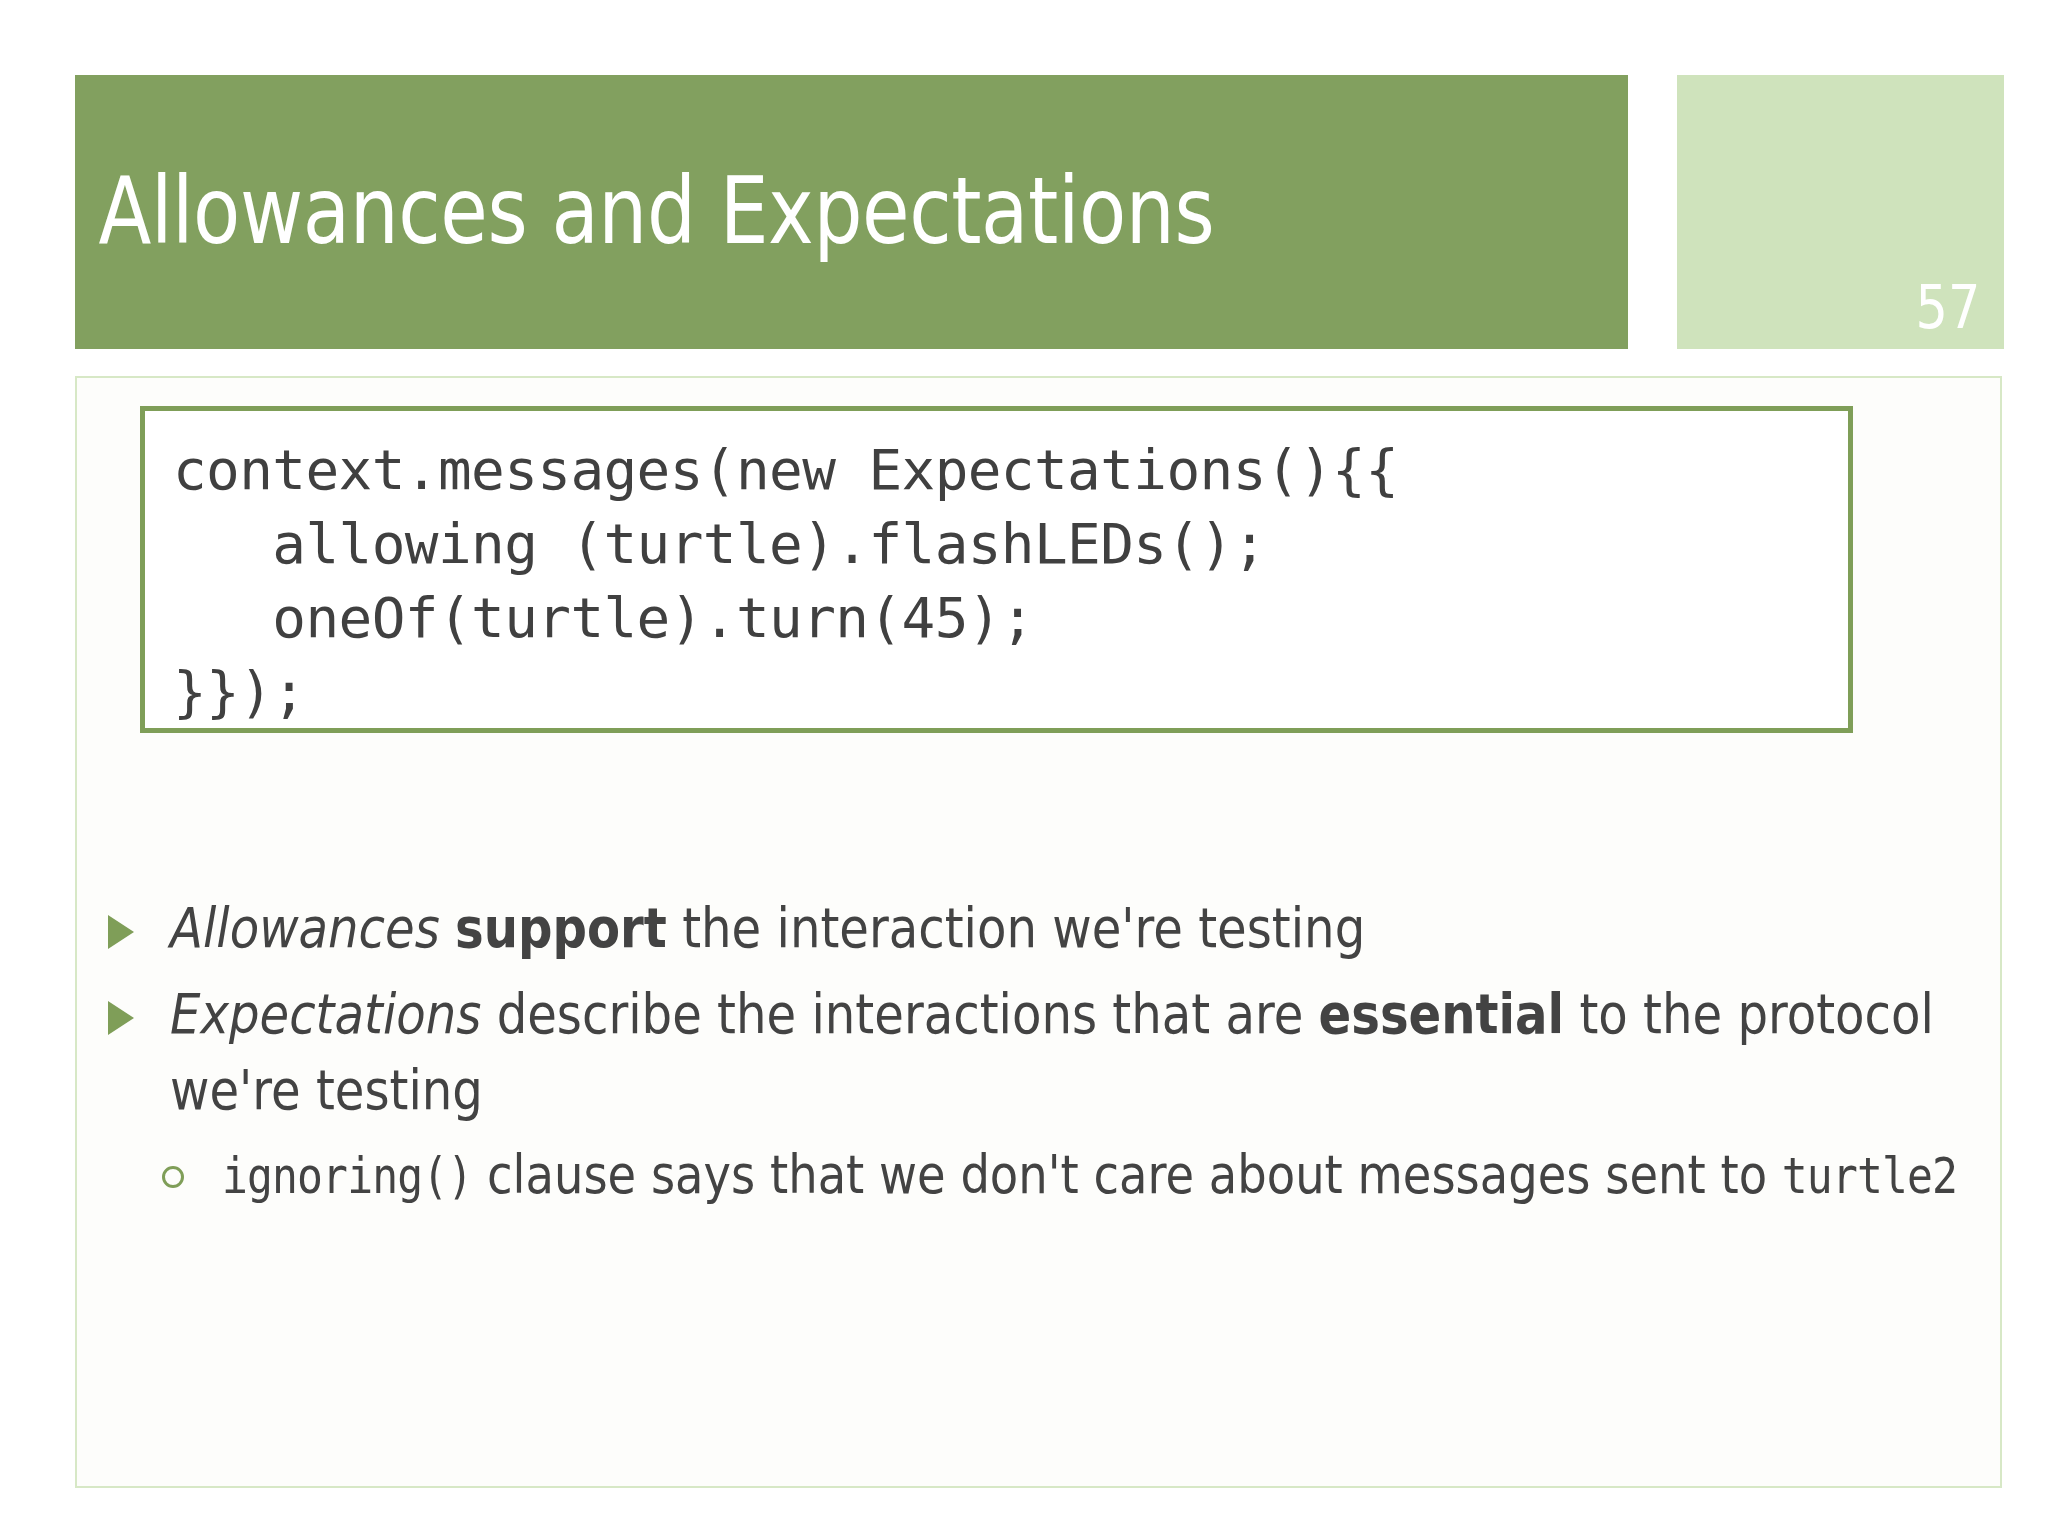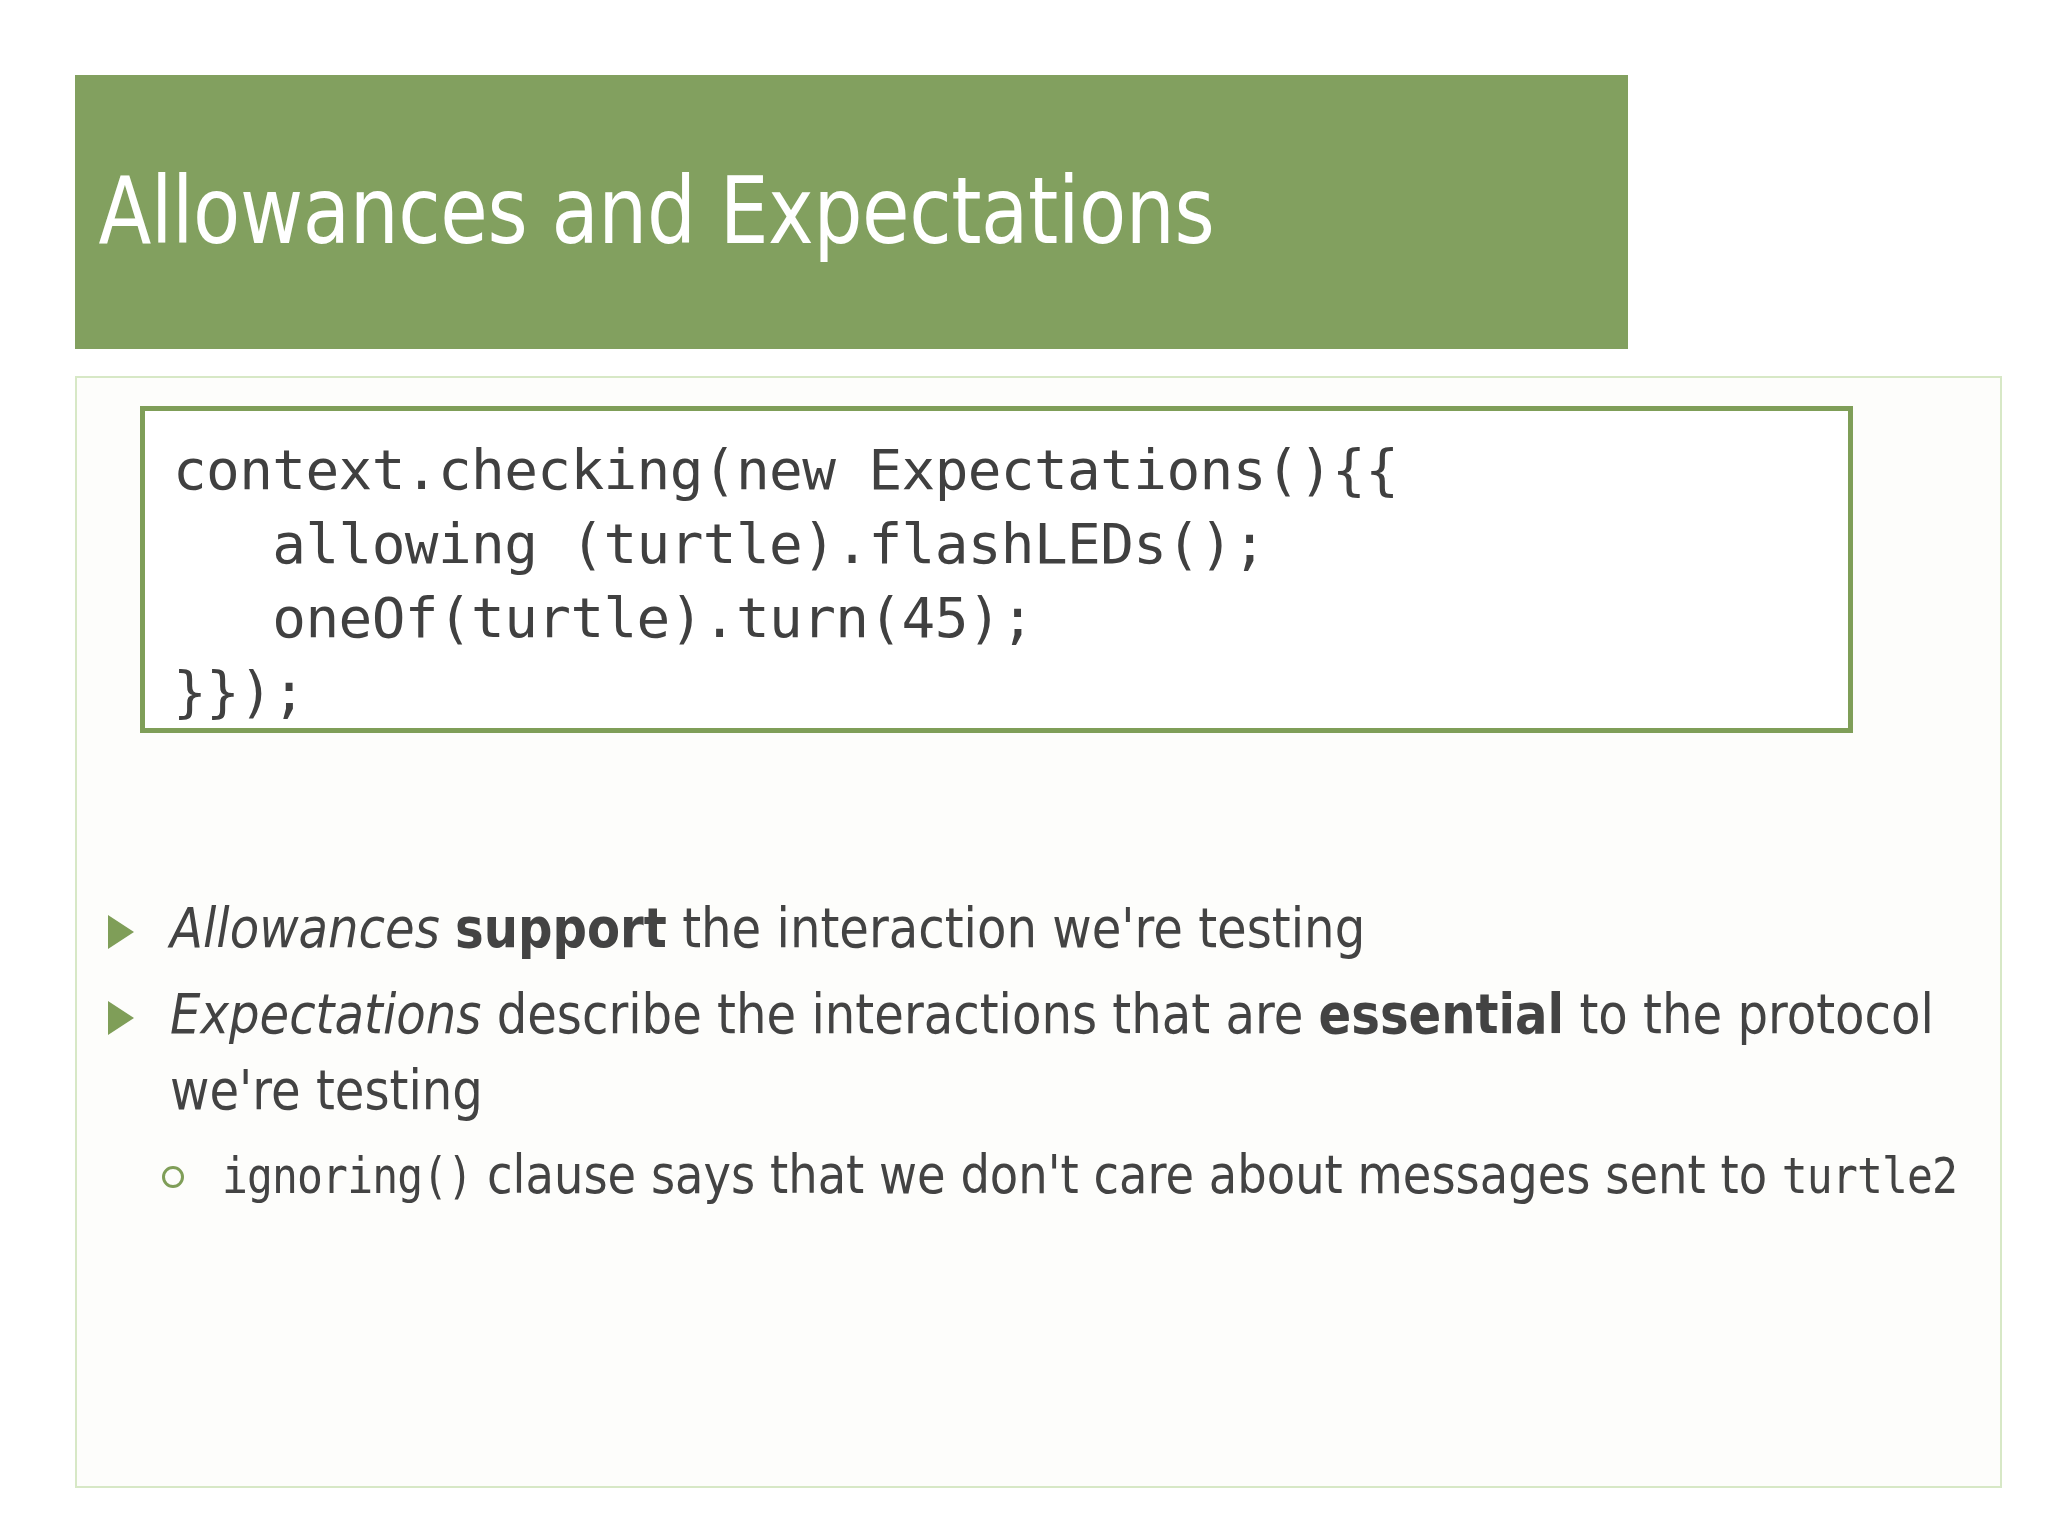--- a/index.html
+++ b/index.html
@@ -166,26 +166,29 @@
 </style>
 </head>
 <body>
 
 <div class="slide">
 
   <div class="title-bar">
     <div class="title-text">Allowances and Expectations</div>
   </div>
 
+  <div class="page-block">
+    <div class="page-number">57</div>
+  </div>
 
   <div class="content-panel"></div>
 
   <div class="code-box">
     <div id="code-lines">
-        <div class="code-line">context.checking(new Expectations(){{</div>
+        <div class="code-line">context.messages(new Expectations(){{</div>
         <div class="code-line">   allowing (turtle).flashLEDs();</div>
         <div class="code-line">   oneOf(turtle).turn(45);</div>
         <div class="code-line">}});</div>
       </div>
   </div>
 
   <div class="bullets" id="bullet-list">
       <div class="bullet-l1">
         <span class="tri"></span>
         <span class="cond" style="white-space: normal; display: block; width: 2120px;"><i class="term">Allowances</i><span> </span><b class="strong">support</b><span> the interaction we're testing</span></span>

